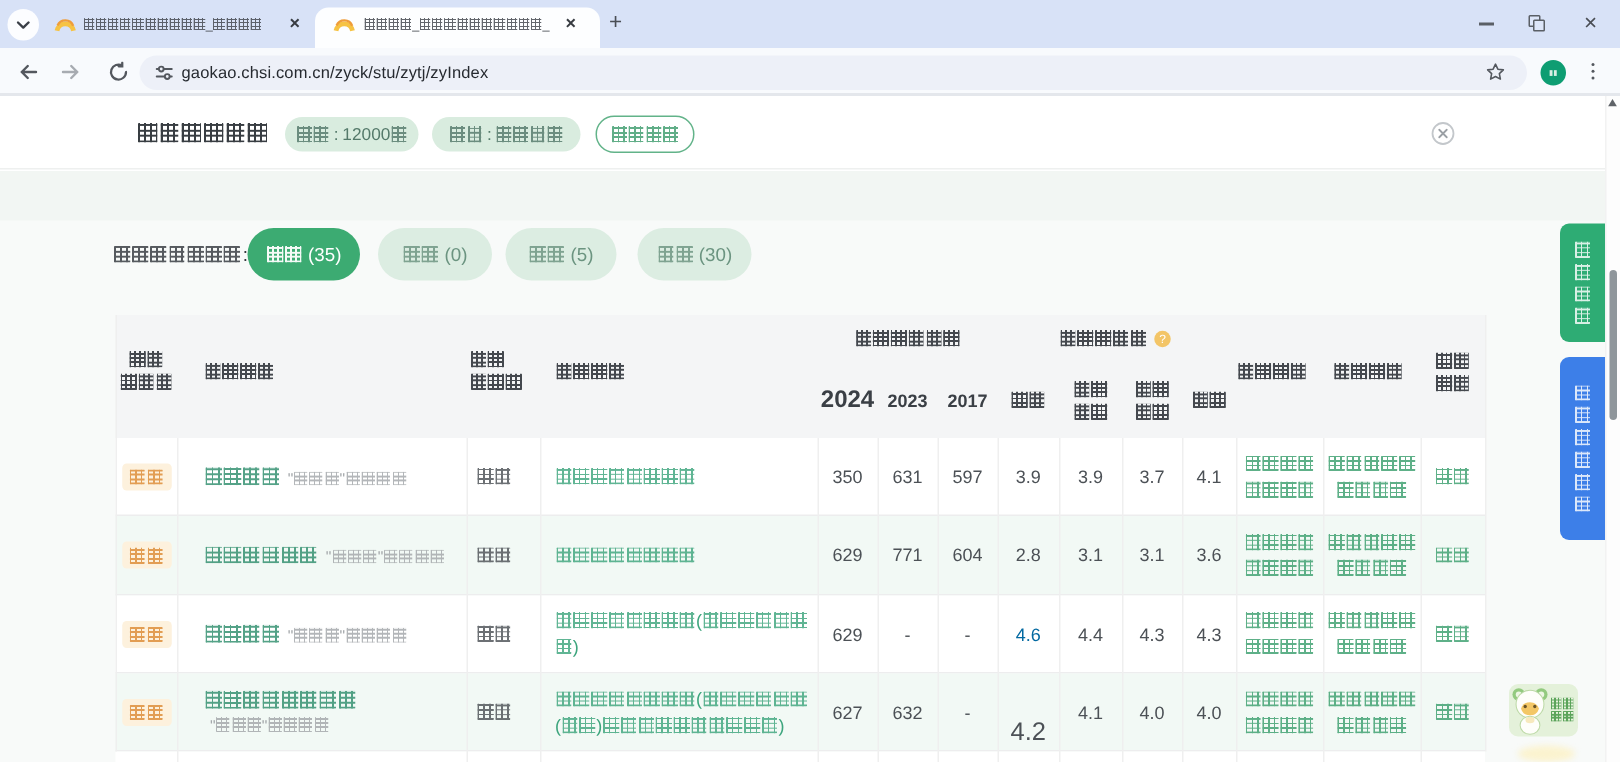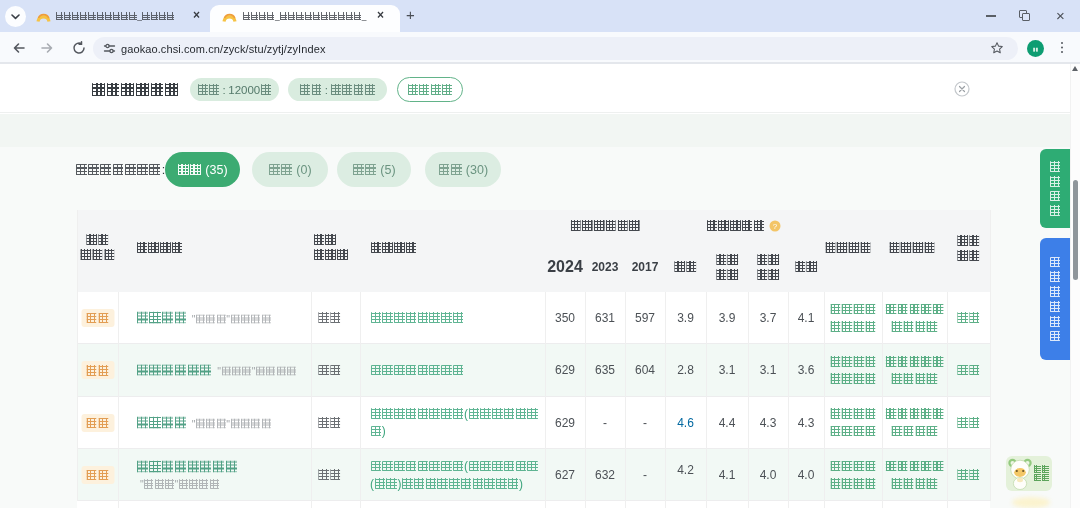--- a/index.html
+++ b/index.html
@@ -159,21 +159,21 @@
 <div class="a k" style="left:914.5px;top:326.84999999999997px;transform:translate(-50%,-50%);font-size:12px;color:#3b9f6e;white-space:nowrap"><i></i><i></i><i></i><i></i></div>
 <div class="a k" style="left:968.5px;top:318.15px;transform:translate(-50%,-50%);font-size:12px;color:#3b9f6e"><i></i><i></i></div>
 <div class="a fx k" style="left:97.5px;top:370.45px;transform:translate(-50%,-50%);width:33px;height:18px;border-radius:3px;background:#fdf1dd;font-size:11.5px;color:#dd8b35">
     <i></i>
     <i></i>
   </div>
 <div class="a k" style="left:136px;top:370.45px;transform:translate(0,-50%);font-size:13px;color:#2f8e6d;white-space:nowrap"><i></i><i></i><i></i><i></i><i></i><i></i><span class="k" style="font-size:10.5px;color:#a3a7aa;margin-left:5px">"<i></i><i></i><i></i>"<i></i><i></i><i></i><i></i></span></div>
 <div class="a k" style="left:329.5px;top:370.45px;transform:translate(-50%,-50%);font-size:12px;color:#4c5156"><i></i><i></i></div>
 <div class="a k" style="left:370px;top:370.45px;transform:translate(0,-50%);font-size:12px;color:#3da57d;white-space:nowrap"><i></i><i></i><i></i><i></i><i></i><i></i><i></i><i></i></div>
 <div class="a" style="left:565.0px;top:370.45px;transform:translate(-50%,-50%);font-size:12px;color:#4c5156">629</div>
-<div class="a" style="left:605.0px;top:370.45px;transform:translate(-50%,-50%);font-size:12px;color:#4c5156">635</div>
+<div class="a" style="left:605.0px;top:370.45px;transform:translate(-50%,-50%);font-size:12px;color:#4c5156">771</div>
 <div class="a" style="left:645.0px;top:370.45px;transform:translate(-50%,-50%);font-size:12px;color:#4c5156">604</div>
 <div class="a" style="left:685.5px;top:370.45px;transform:translate(-50%,-50%);font-size:12px;color:#4c5156">2.8</div>
 <div class="a" style="left:727.0px;top:370.45px;transform:translate(-50%,-50%);font-size:12px;color:#4c5156">3.1</div>
 <div class="a" style="left:768.0px;top:370.45px;transform:translate(-50%,-50%);font-size:12px;color:#4c5156">3.1</div>
 <div class="a" style="left:806.0px;top:370.45px;transform:translate(-50%,-50%);font-size:12px;color:#4c5156">3.6</div>
 <div class="a k" style="left:853.0px;top:361.75px;transform:translate(-50%,-50%);font-size:12px;color:#3b9f6e;white-space:nowrap"><i></i><i></i><i></i><i></i></div>
 <div class="a k" style="left:853.0px;top:379.15px;transform:translate(-50%,-50%);font-size:12px;color:#3b9f6e;white-space:nowrap"><i></i><i></i><i></i><i></i></div>
 <div class="a k" style="left:914.5px;top:361.75px;transform:translate(-50%,-50%);font-size:12px;color:#3b9f6e;white-space:nowrap"><i></i><i></i><i></i><i></i><i></i></div>
 <div class="a k" style="left:914.5px;top:379.15px;transform:translate(-50%,-50%);font-size:12px;color:#3b9f6e;white-space:nowrap"><i></i><i></i><i></i><i></i></div>
 <div class="a k" style="left:968.5px;top:370.45px;transform:translate(-50%,-50%);font-size:12px;color:#3b9f6e"><i></i><i></i></div>
@@ -202,21 +202,21 @@
     <i></i>
   </div>
 <div class="a k" style="left:136px;top:467.04999999999995px;transform:translate(0,-50%);font-size:13px;color:#2f8e6d;white-space:nowrap"><i></i><i></i><i></i><i></i><i></i><i></i><i></i><i></i></div>
 <div class="a k" style="left:140px;top:484.04999999999995px;transform:translate(0,-50%);font-size:10.5px;color:#a3a7aa;white-space:nowrap">"<i></i><i></i><i></i>"<i></i><i></i><i></i><i></i></div>
 <div class="a k" style="left:329.5px;top:475.04999999999995px;transform:translate(-50%,-50%);font-size:12px;color:#4c5156"><i></i><i></i></div>
 <div class="a k" style="left:370px;top:466.34999999999997px;transform:translate(0,-50%);font-size:12px;color:#3da57d;white-space:nowrap"><i></i><i></i><i></i><i></i><i></i><i></i><i></i><i></i>(<i></i><i></i><i></i><i></i><i></i><i></i></div>
 <div class="a k" style="left:370px;top:483.74999999999994px;transform:translate(0,-50%);font-size:12px;color:#3da57d;white-space:nowrap">(<i></i><i></i>)<i></i><i></i><i></i><i></i><i></i><i></i><i></i><i></i><i></i><i></i>)</div>
 <div class="a" style="left:565.0px;top:475.04999999999995px;transform:translate(-50%,-50%);font-size:12px;color:#4c5156">627</div>
 <div class="a" style="left:605.0px;top:475.04999999999995px;transform:translate(-50%,-50%);font-size:12px;color:#4c5156">632</div>
 <div class="a" style="left:645.0px;top:475.04999999999995px;transform:translate(-50%,-50%);font-size:12px;color:#4c5156">-</div>
-<div class="a" style="left:685.5px;top:470px;transform:translate(-50%,-50%);font-size:12px;color:#4c5156">4.2</div>
+<div class="a" style="left:685.5px;top:488px;transform:translate(-50%,-50%);font-size:17px;color:#4c5156">4.2</div>
 <div class="a" style="left:727.0px;top:475.04999999999995px;transform:translate(-50%,-50%);font-size:12px;color:#4c5156">4.1</div>
 <div class="a" style="left:768.0px;top:475.04999999999995px;transform:translate(-50%,-50%);font-size:12px;color:#4c5156">4.0</div>
 <div class="a" style="left:806.0px;top:475.04999999999995px;transform:translate(-50%,-50%);font-size:12px;color:#4c5156">4.0</div>
 <div class="a k" style="left:853.0px;top:466.34999999999997px;transform:translate(-50%,-50%);font-size:12px;color:#3b9f6e;white-space:nowrap"><i></i><i></i><i></i><i></i></div>
 <div class="a k" style="left:853.0px;top:483.74999999999994px;transform:translate(-50%,-50%);font-size:12px;color:#3b9f6e;white-space:nowrap"><i></i><i></i><i></i><i></i></div>
 <div class="a k" style="left:914.5px;top:466.34999999999997px;transform:translate(-50%,-50%);font-size:12px;color:#3b9f6e;white-space:nowrap"><i></i><i></i><i></i><i></i><i></i></div>
 <div class="a k" style="left:914.5px;top:483.74999999999994px;transform:translate(-50%,-50%);font-size:12px;color:#3b9f6e;white-space:nowrap"><i></i><i></i><i></i><i></i></div>
 <div class="a k" style="left:968.5px;top:475.04999999999995px;transform:translate(-50%,-50%);font-size:12px;color:#3b9f6e"><i></i><i></i></div>
 <div class="a k" style="left:1040px;top:149px;width:30px;height:79px;border-radius:6px 0 0 6px;background:#2eac74;color:#fff;font-size:12px;display:flex;flex-direction:column;align-items:center;justify-content:center;gap:4px">
     <i style="margin:0"></i>

